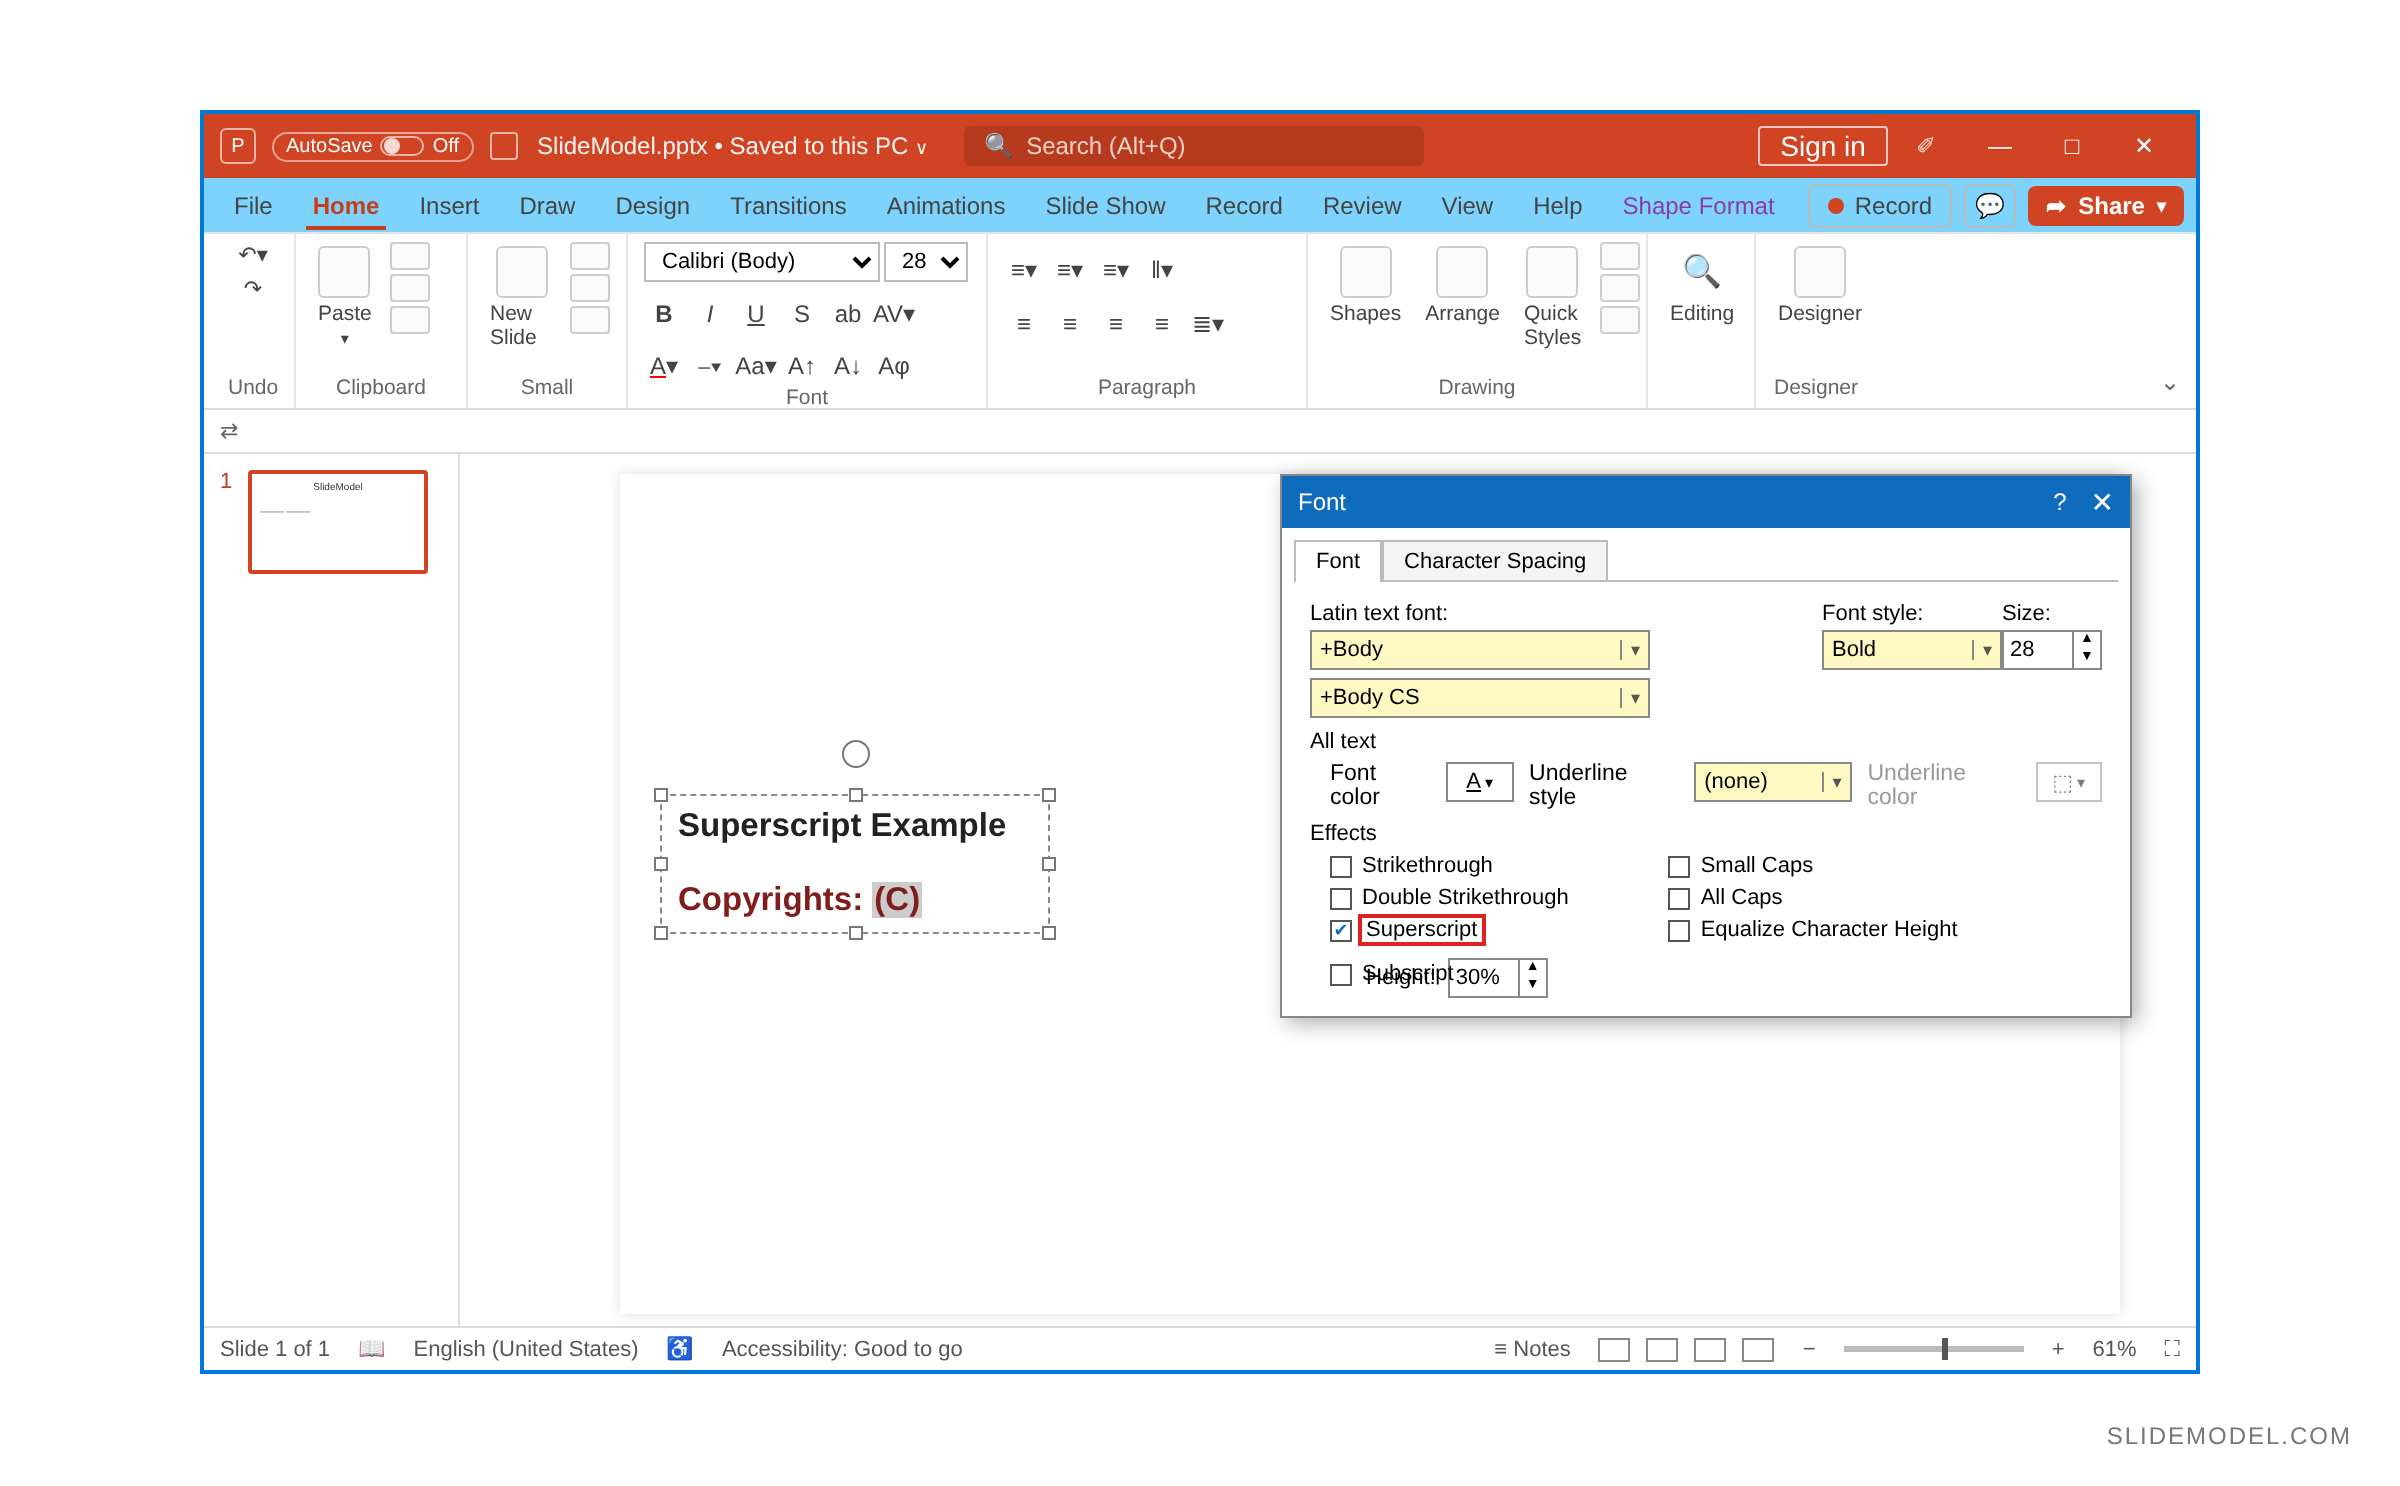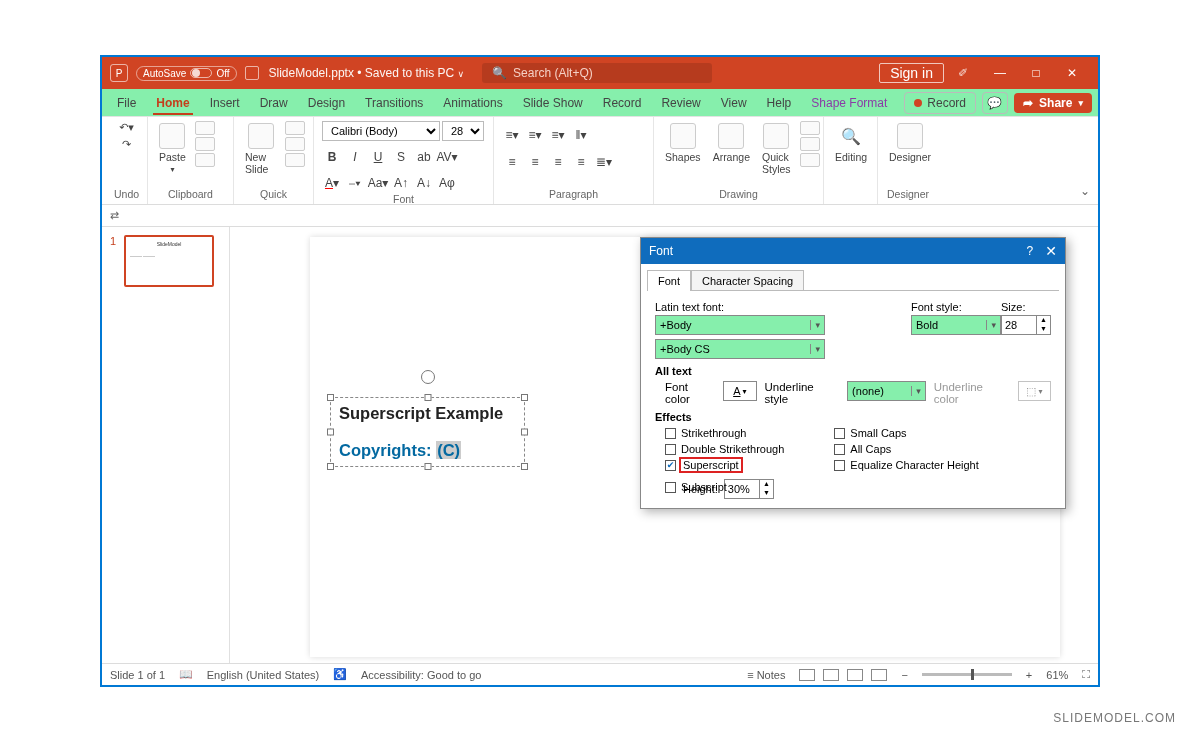--- a/index.html
+++ b/index.html
@@ -14,21 +14,21 @@
 .autosave-toggle::after { content: ""; width: 8px; height: 8px; background: rgba(255,255,255,0.8); border-radius: 50%; position: absolute; left: 1px; top: 0; }
 .save-ic { width: 14px; height: 14px; border: 1px solid rgba(255,255,255,0.6); border-radius: 2px; margin-right: 10px; }
 .doc-title { font-size: 12px; opacity: 0.95; }
 .searchbox { margin-left: 18px; background: rgba(0,0,0,0.12); border-radius: 3px; padding: 3px 10px; width: 230px; color: #f5d0c5; display: flex; align-items: center; gap: 6px; font-size: 12px; }
 .titlebar .spacer { flex: 1; }
 .signin-btn { border: 1px solid rgba(255,255,255,0.7); padding: 1px 10px; font-size: 14px; border-radius: 2px; margin-right: 14px; }
 .win-btns { display: flex; gap: 0; }
 .win-btn { width: 36px; height: 32px; display: flex; align-items: center; justify-content: center; color: #fff; font-size: 12px; }
 
 
-.ribbon-tabs { height: 28px; background: #86efac; display: flex; align-items: center; padding: 0 6px; border-bottom: 1px solid #e3e3e3; font-size: 12px; color: #444; gap: 2px; }
+.ribbon-tabs { height: 28px; background: #7dd3fc; display: flex; align-items: center; padding: 0 6px; border-bottom: 1px solid #e3e3e3; font-size: 12px; color: #444; gap: 2px; }
 .rtab { padding: 4px 9px; cursor: pointer; }
 .rtab.active { color: #c43e1c; font-weight: 600; position: relative; }
 .rtab.active::after { content: ""; position: absolute; left: 6px; right: 6px; bottom: -1px; height: 2px; background: #c43e1c; }
 .rtab.context { color: #8a3ca6; }
 .ribbon-right { margin-left: auto; display: flex; gap: 6px; align-items: center; }
 .record-btn { border: 1px solid #bbb; border-radius: 4px; padding: 3px 9px; display: flex; align-items: center; gap: 5px; font-size: 12px; }
 .red-dot { width: 8px; height: 8px; background: #d04423; border-radius: 50%; }
 .comment-btn { border: 1px solid #bbb; border-radius: 4px; width: 26px; height: 22px; display: flex; align-items: center; justify-content: center; }
 .share-btn { background: #d04423; color: #fff; border-radius: 4px; padding: 3px 9px; display: flex; align-items: center; gap: 6px; font-size: 12px; font-weight: 600; }
 
@@ -56,38 +56,38 @@
 .thumb-num { font-size: 11px; color: #c43e1c; float: left; }
 .thumb { margin-left: 14px; width: 90px; height: 52px; border: 2px solid #d04423; border-radius: 2px; background: #fff; position: relative; padding: 4px; }
 .thumb .t-title { font-size: 5px; text-align: center; color: #333; }
 .thumb .t-line { font-size: 4px; color: #333; margin-top: 6px; }
 .canvas-pane { flex: 1; background: #fff; position: relative; overflow: hidden; }
 .slide { position: absolute; left: 80px; top: 10px; width: 750px; height: 420px; background: #fff; box-shadow: 0 0 6px rgba(0,0,0,0.15); }
 .textbox-sel { position: absolute; left: 20px; top: 160px; width: 195px; border: 1px dashed #888; padding: 6px 8px; }
 .sel-handle { width: 7px; height: 7px; background: #fff; border: 1px solid #777; position: absolute; }
 .rotate-handle { position: absolute; left: 50%; top: -28px; transform: translateX(-50%); width: 14px; height: 14px; border: 1px solid #777; border-radius: 50%; }
 .tb-h1 { font-weight: 700; font-size: 16.5px; color: #222; }
-.tb-line { font-weight: 700; font-size: 16.5px; color: #0369a1; margin-top: 18px; }
+.tb-line { font-weight: 700; font-size: 16.5px; color: #7f1d1d; margin-top: 18px; }
 .sel-text { background: #ccc; padding: 0 1px; }
 
 
 .font-dialog { position: absolute; left: 410px; top: 10px; width: 426px; background: #fff; border: 1px solid #888; box-shadow: 3px 3px 10px rgba(0,0,0,0.3); font-size: 11.5px; }
 .fd-title { background: #0f6cbd; color: #fff; height: 26px; display: flex; align-items: center; padding: 0 8px; font-size: 12px; }
 .fd-title .spacer { flex: 1; }
 .fd-title .q { margin-right: 12px; }
 .fd-title .x { font-size: 14px; }
 .fd-tabs { display: flex; padding: 6px 6px 0; gap: 0; font-size: 11px; }
 .fd-tab { padding: 4px 10px; border: 1px solid #bbb; border-bottom: none; background: #f4f4f4; }
 .fd-tab.active { background: #fff; position: relative; z-index: 2; }
 .fd-body { border-top: 1px solid #bbb; margin: 0 6px 6px; padding: 10px 8px 8px; position: relative; top: -1px; }
 .fd-row { display: flex; gap: 0; margin-bottom: 4px; align-items: flex-end; }
 .fd-field label { display: block; font-size: 11px; margin-bottom: 2px; }
-.fd-combo { border: 1px solid #888; height: 20px; padding: 2px 4px; font-size: 11px; background: #86efac; display: flex; align-items: center; justify-content: space-between; }
+.fd-combo { border: 1px solid #888; height: 20px; padding: 2px 4px; font-size: 11px; background: #fef9c3; display: flex; align-items: center; justify-content: space-between; }
 .fd-combo .dd { border-left: 1px solid #888; padding-left: 4px; color: #555; font-size: 9px; }
-.fd-section-label { font-size: 11px; margin: 6px 0 4px; font-weight: bold; }
+.fd-section-label { font-size: 11px; margin: 6px 0 4px; }
 .fd-colorbtn { border: 1px solid #888; width: 34px; height: 20px; display: flex; align-items: center; justify-content: center; gap: 2px; }
 .fd-effects { display: flex; gap: 50px; margin-top: 4px; }
 .fd-col { display: flex; flex-direction: column; gap: 4px; }
 .fd-chk { display: flex; align-items: center; gap: 5px; font-size: 11px; }
 .fd-chk .box { width: 11px; height: 11px; border: 1px solid #555; background: #fff; display: flex; align-items: center; justify-content: center; font-size: 9px; color: #0f6cbd; }
 .hl-red { border: 2px solid #d22; padding: 0 2px; margin: -2px; }
 .offset-row { display: flex; align-items: center; gap: 6px; margin-left: 18px; margin-top: 4px; font-size: 11px; }
 .spin { border: 1px solid #888; width: 50px; height: 20px; display: flex; }
 .spin input { border: none; width: 34px; font-size: 11px; padding: 0 3px; }
 .spin .spbtns { width: 14px; display: flex; flex-direction: column; border-left: 1px solid #888; }
@@ -192,21 +192,21 @@
         <div class="big-btn">
             <div class="bi"></div>
             <span>New Slide</span>
           </div>
         <div class="mini-col">
           <div class="mini-ic"></div>
           <div class="mini-ic"></div>
           <div class="mini-ic"></div>
         </div>
       </div>
-      <div class="rgroup-label">Quick</div>
+      <div class="rgroup-label">Small</div>
     </div>
     <div class="rgroup" style="width:180px">
       <div style="display:flex;flex-direction:column;gap:2px;flex:1">
         <div class="font-row1">
           <select class="font-select" style="width:118px"><option>Calibri (Body)</option></select>
           <select class="font-select" style="width:42px"><option>28</option></select>
         </div>
         <div class="font-row2">
           <div class="fbtn">
               <b>B</b>

